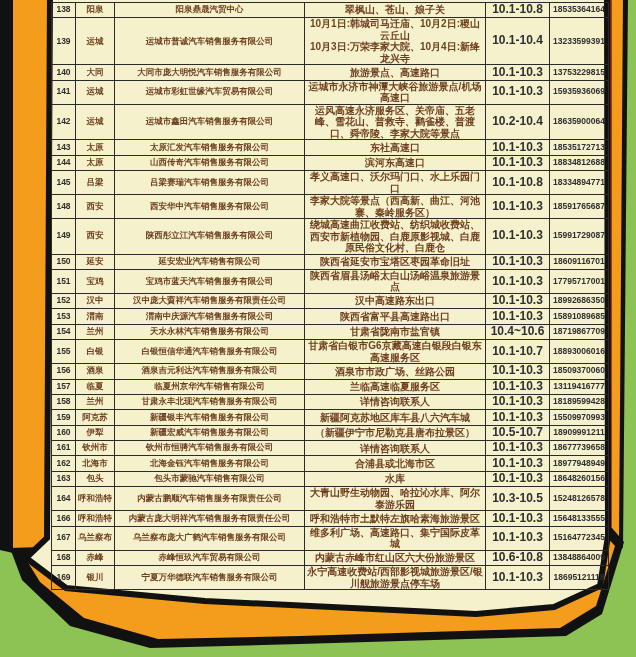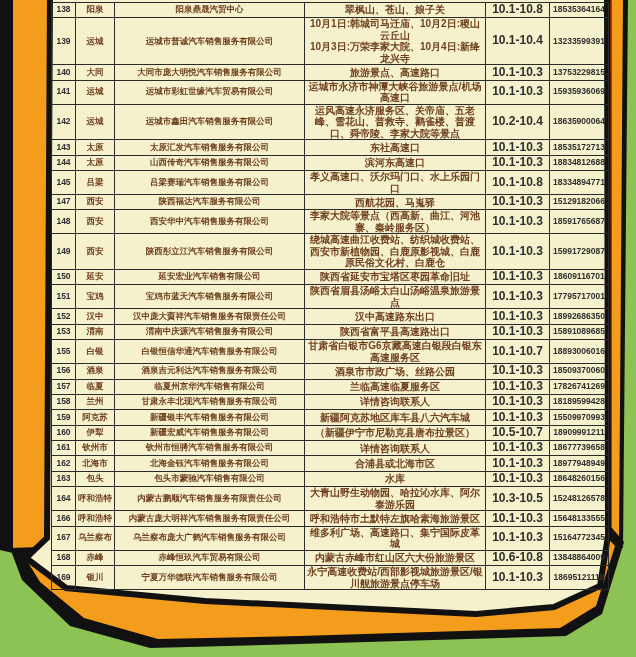--- a/index.html
+++ b/index.html
@@ -124,28 +124,20 @@
   <tr>
     <td class="num">145</td>
     <td class="cn">吕梁</td>
     <td class="cn">吕梁赛瑞汽车销售服务有限公司</td>
     <td class="cn spots">孝义高速口、沃尔玛门口、水上乐园门口</td>
     <td class="num date">10.1-10.8</td>
     <td class="num">18334894771</td>
   </tr>
 
 
-  <tr>
-    <td class="num">147</td>
-    <td class="cn">西安</td>
-    <td class="cn">陕西福达汽车服务有限公司</td>
-    <td class="cn spots">西航花园、马嵬驿</td>
-    <td class="num date">10.1-10.3</td>
-    <td class="num">15129182066</td>
-  </tr>
 
   <tr>
     <td class="num">148</td>
     <td class="cn">西安</td>
     <td class="cn">西安华中汽车销售服务有限公司</td>
     <td class="cn spots">李家大院等景点（西高新、曲江、河池寨、秦岭服务区）</td>
     <td class="num date">10.1-10.3</td>
     <td class="num">18591765687</td>
   </tr>
 
@@ -187,20 +179,28 @@
 
   <tr>
     <td class="num">153</td>
     <td class="cn">渭南</td>
     <td class="cn">渭南中庆源汽车销售服务有限公司</td>
     <td class="cn spots">陕西省富平县高速路出口</td>
     <td class="num date">10.1-10.3</td>
     <td class="num">15891089685</td>
   </tr>
 
+  <tr>
+    <td class="num">154</td>
+    <td class="cn">兰州</td>
+    <td class="cn">天水永林汽车销售服务有限公司</td>
+    <td class="cn spots">甘肃省陇南市盐官镇</td>
+    <td class="num date">10.4~10.6</td>
+    <td class="num">18719867709</td>
+  </tr>
 
   <tr>
     <td class="num">155</td>
     <td class="cn">白银</td>
     <td class="cn">白银恒信华通汽车销售服务有限公司</td>
     <td class="cn spots">甘肃省白银市G6京藏高速白银段白银东高速服务区</td>
     <td class="num date">10.1-10.7</td>
     <td class="num">18893006016</td>
   </tr>
 
@@ -212,21 +212,21 @@
     <td class="num date">10.1-10.3</td>
     <td class="num">18509370060</td>
   </tr>
 
   <tr>
     <td class="num">157</td>
     <td class="cn">临夏</td>
     <td class="cn">临夏州京华汽车销售有限公司</td>
     <td class="cn spots">兰临高速临夏服务区</td>
     <td class="num date">10.1-10.3</td>
-    <td class="num">17826741269</td>
+    <td class="num">13119416777</td>
   </tr>
 
   <tr>
     <td class="num">158</td>
     <td class="cn">兰州</td>
     <td class="cn">甘肃永丰北现汽车销售服务有限公司</td>
     <td class="cn spots">详情咨询联系人</td>
     <td class="num date">10.1-10.3</td>
     <td class="num">18189599428</td>
   </tr>

